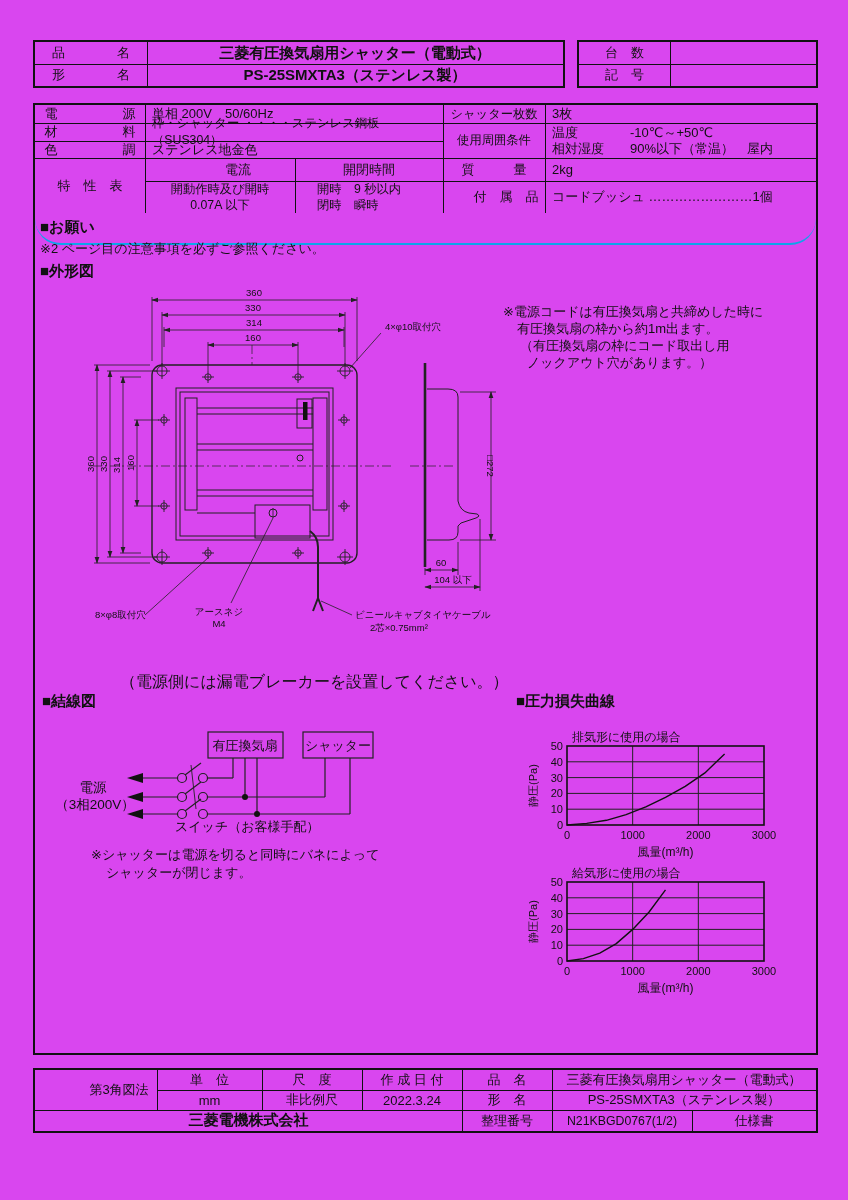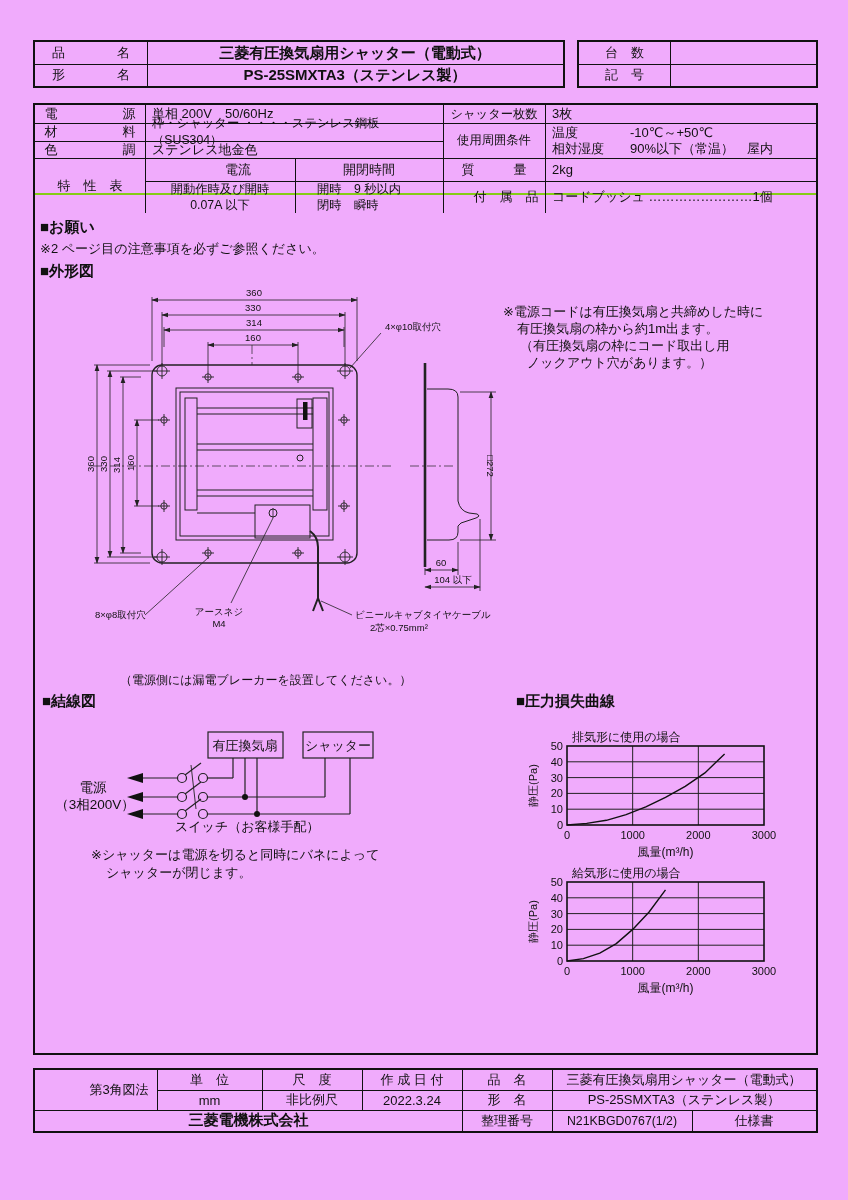--- a/index.html
+++ b/index.html
@@ -1,16 +1,16 @@
 <!DOCTYPE html>
 <html><head>
 <meta charset="utf-8">
 <style>
   html,body{margin:0;padding:0;background:#fff;}
-  #page{position:relative;width:848px;height:1200px;background:#f0abfc;overflow:hidden;
+  #page{position:relative;width:848px;height:1200px;background:#d946ef;overflow:hidden;
         font-family:"Liberation Sans","DejaVu Sans",sans-serif;color:#111;}
   .abs{position:absolute;}
   .tbl{position:absolute;border:2px solid #111;box-sizing:border-box;}
   .vl{position:absolute;width:1px;background:#111;}
   .hl{position:absolute;height:1px;background:#111;}
   .cell{position:absolute;box-sizing:border-box;font-size:13px;display:flex;align-items:center;}
   .c{justify-content:center;text-align:center;}
   .l{padding-left:7px;}
   .h15{font-size:15px;font-weight:bold;}
   .small{font-size:12.3px;}
@@ -37,21 +37,21 @@
     <div class="vl" style="left:91px;top:0;height:44px;"></div>
     <div class="hl" style="top:21.5px;left:0;width:237px;"></div>
     <div class="cell c" style="left:0;top:0;width:91px;height:22px;">台　数</div>
     <div class="cell l" style="left:91px;top:0;width:146px;height:22px;"></div>
     <div class="cell c" style="left:0;top:22px;width:91px;height:22px;">記　号</div>
     <div class="cell l" style="left:91px;top:22px;width:146px;height:22px;"></div>
   </div>
 
   <div class="tbl" style="left:33px;top:103px;width:785px;height:952px;"></div>
 
-  <div class="abs" style="left:35px;top:105px;width:781px;height:90px;border-bottom:2px solid #84cc16;box-sizing:border-box;">
+  <div class="abs" style="left:35px;top:105px;width:781px;height:140px;border-bottom:2px solid #0ea5e9;box-sizing:border-box;border-radius:26px;">
     <div class="vl" style="left:110px;top:0;height:108px;"></div>
     <div class="vl" style="left:408px;top:0;height:108px;"></div>
     <div class="vl" style="left:510px;top:0;height:108px;"></div>
     <div class="vl" style="left:260px;top:53px;height:55px;"></div>
     <div class="hl" style="top:18px;left:0;width:781px;"></div>
     <div class="hl" style="top:36px;left:0;width:408px;"></div>
     <div class="hl" style="top:53px;left:0;width:781px;"></div>
     <div class="hl" style="top:76px;left:110px;width:671px;"></div>
 
     <div class="cell c" style="left:0;top:0;width:110px;height:18px;">電　　　　　源</div>
@@ -219,21 +219,21 @@
   </svg>
 
   <div class="abs note" style="left:503px;top:303px;">
     <div>※電源コードは有圧換気扇と共締めした時に</div>
     <div style="margin-left:14px;">有圧換気扇の枠から約1m出ます。</div>
     <div style="margin-left:17px;">（有圧換気扇の枠にコード取出し用</div>
     <div style="margin-left:24px;">ノックアウト穴があります。）</div>
   </div>
 
   <div class="abs h15" style="left:42px;top:692px;">■結線図</div>
-  <div class="abs" style="left:120px;top:672px;font-size:12px;">（電源側には漏電ブレーカーを設置してください。）</div>
+  <div class="abs" style="left:120px;top:672px;font-size:16px;">（電源側には漏電ブレーカーを設置してください。）</div>
 
   <svg class="abs" style="left:33px;top:715px;" width="430" height="180" viewBox="0 0 430 180">
     <g stroke="#222" fill="none" stroke-width="1.2">
       <rect x="175" y="17" width="75" height="26"></rect>
       <rect x="270" y="17" width="70" height="26"></rect>
 
       <path d="M94,63 L110,58 L110,68 Z" fill="#111" stroke="none"></path>
       <path d="M94,82 L110,77 L110,87 Z" fill="#111" stroke="none"></path>
       <path d="M94,99 L110,94 L110,104 Z" fill="#111" stroke="none"></path>
       <line x1="110" y1="63" x2="144" y2="63"></line>

